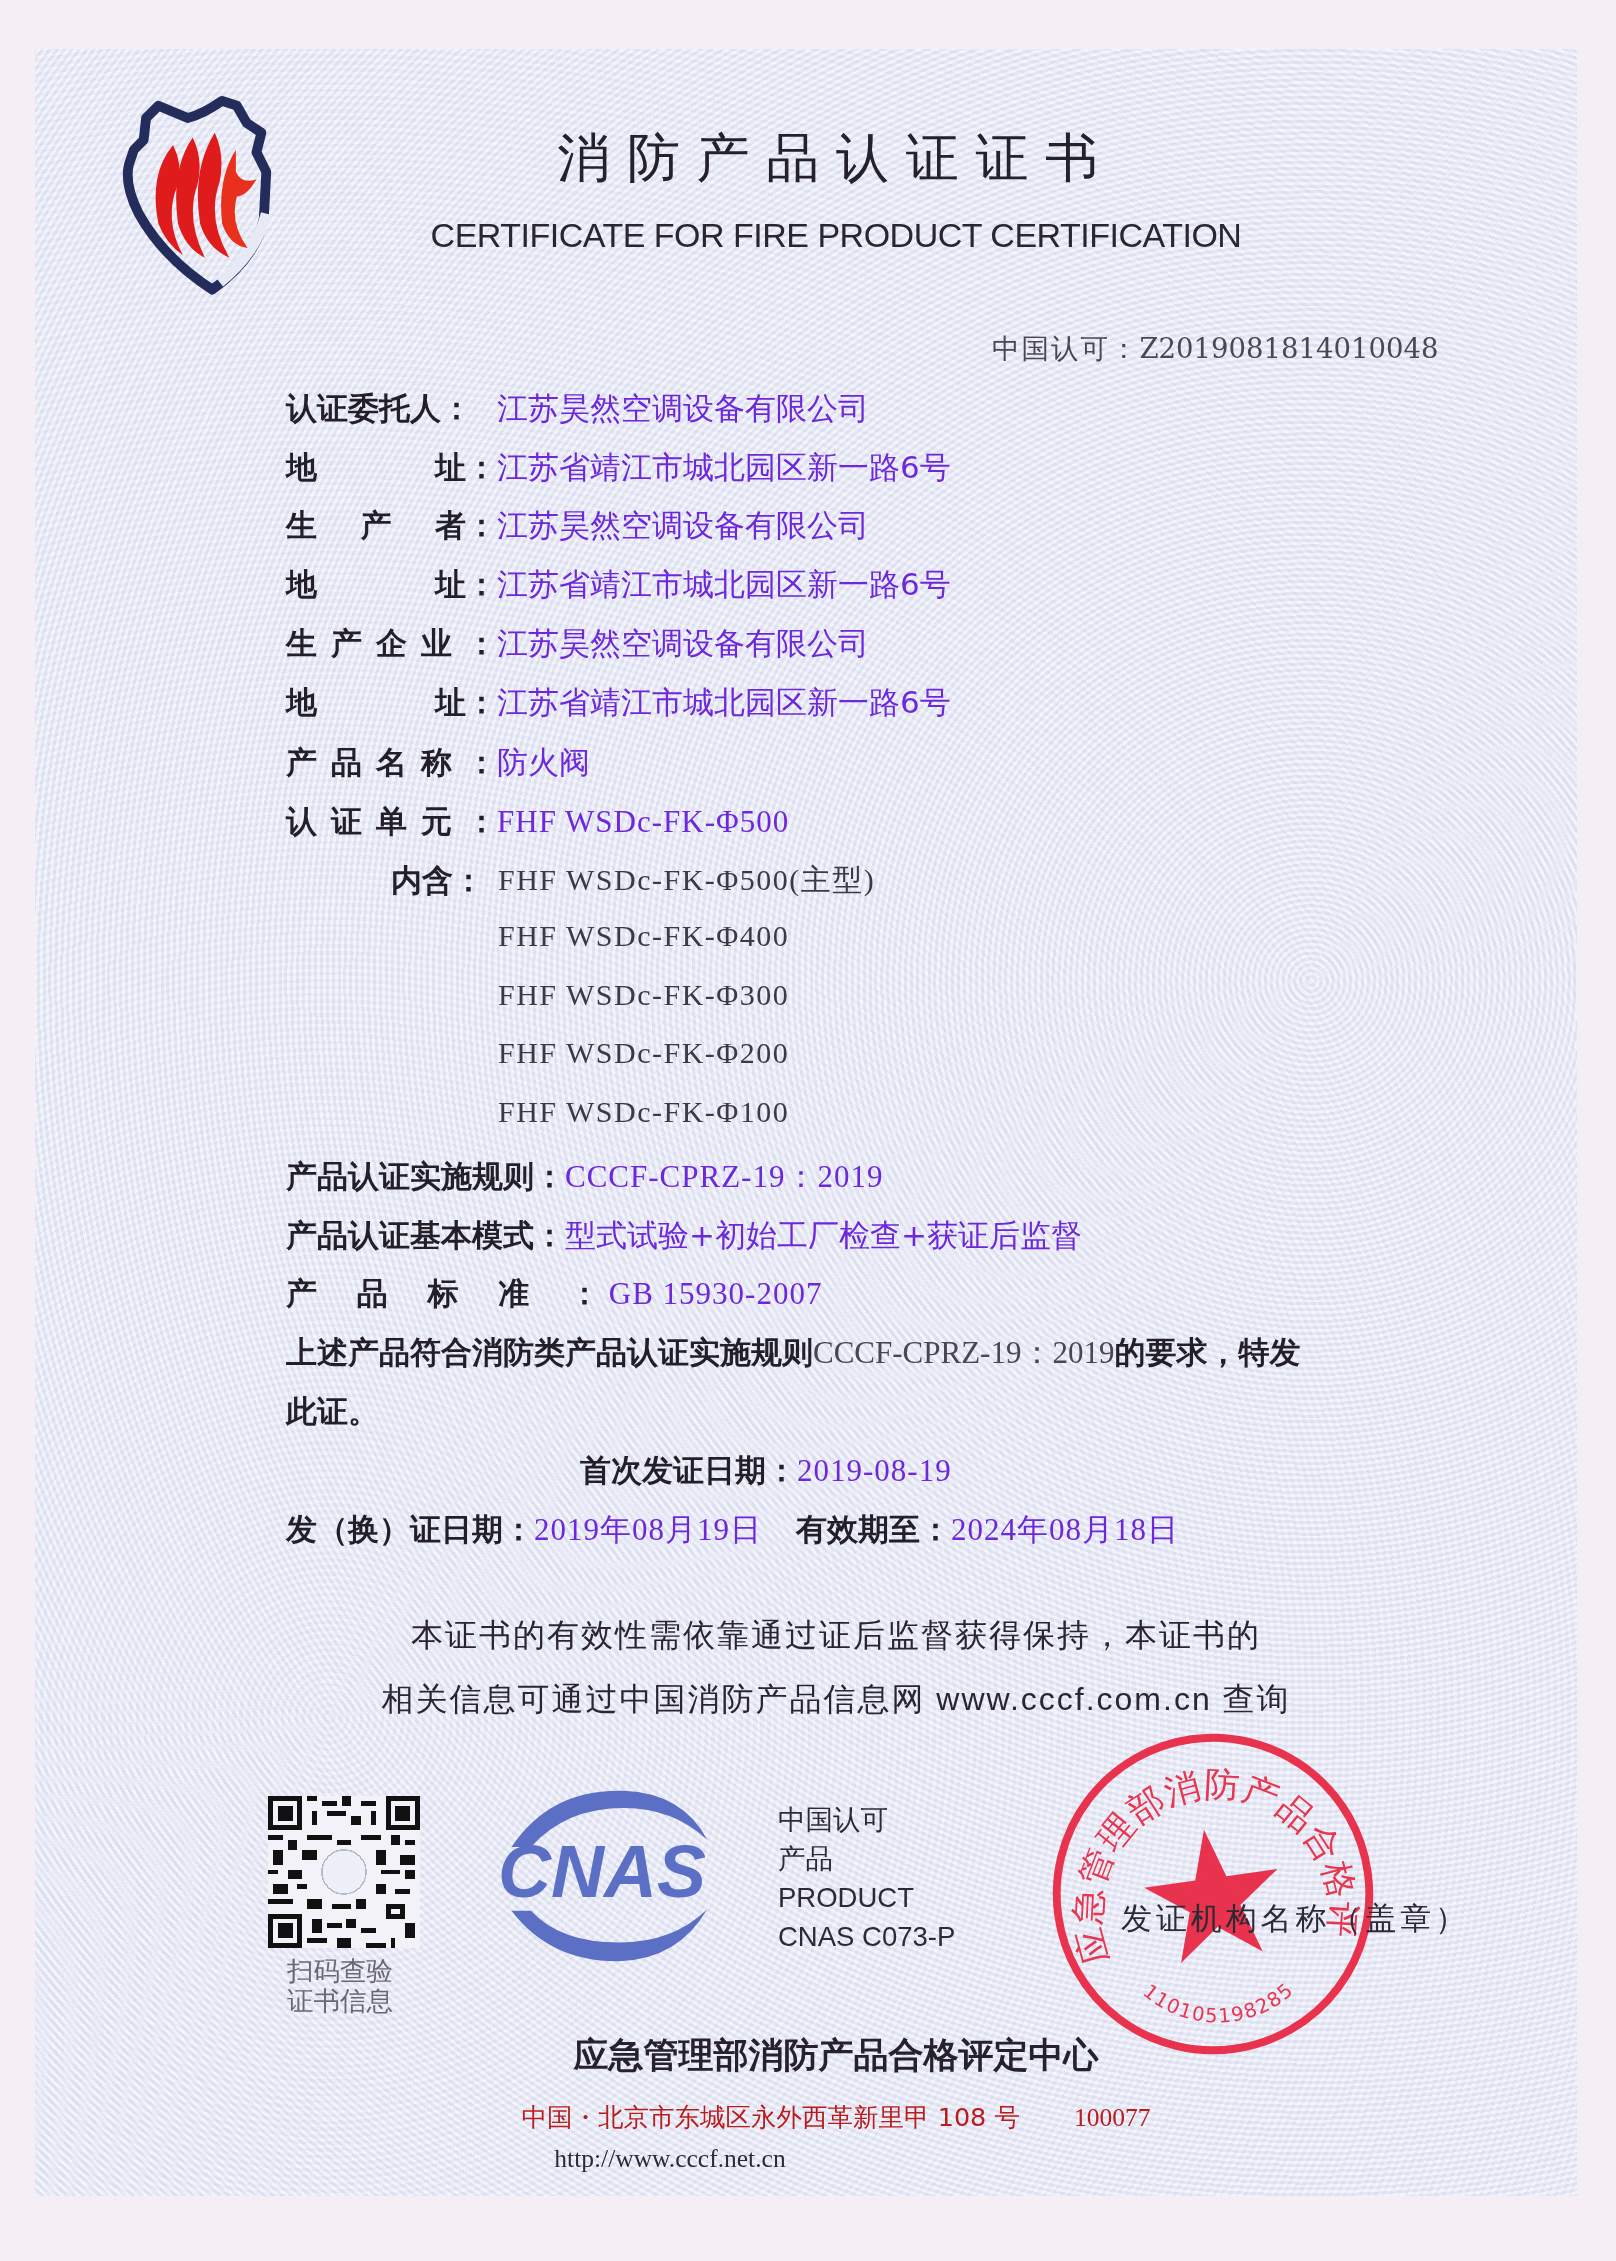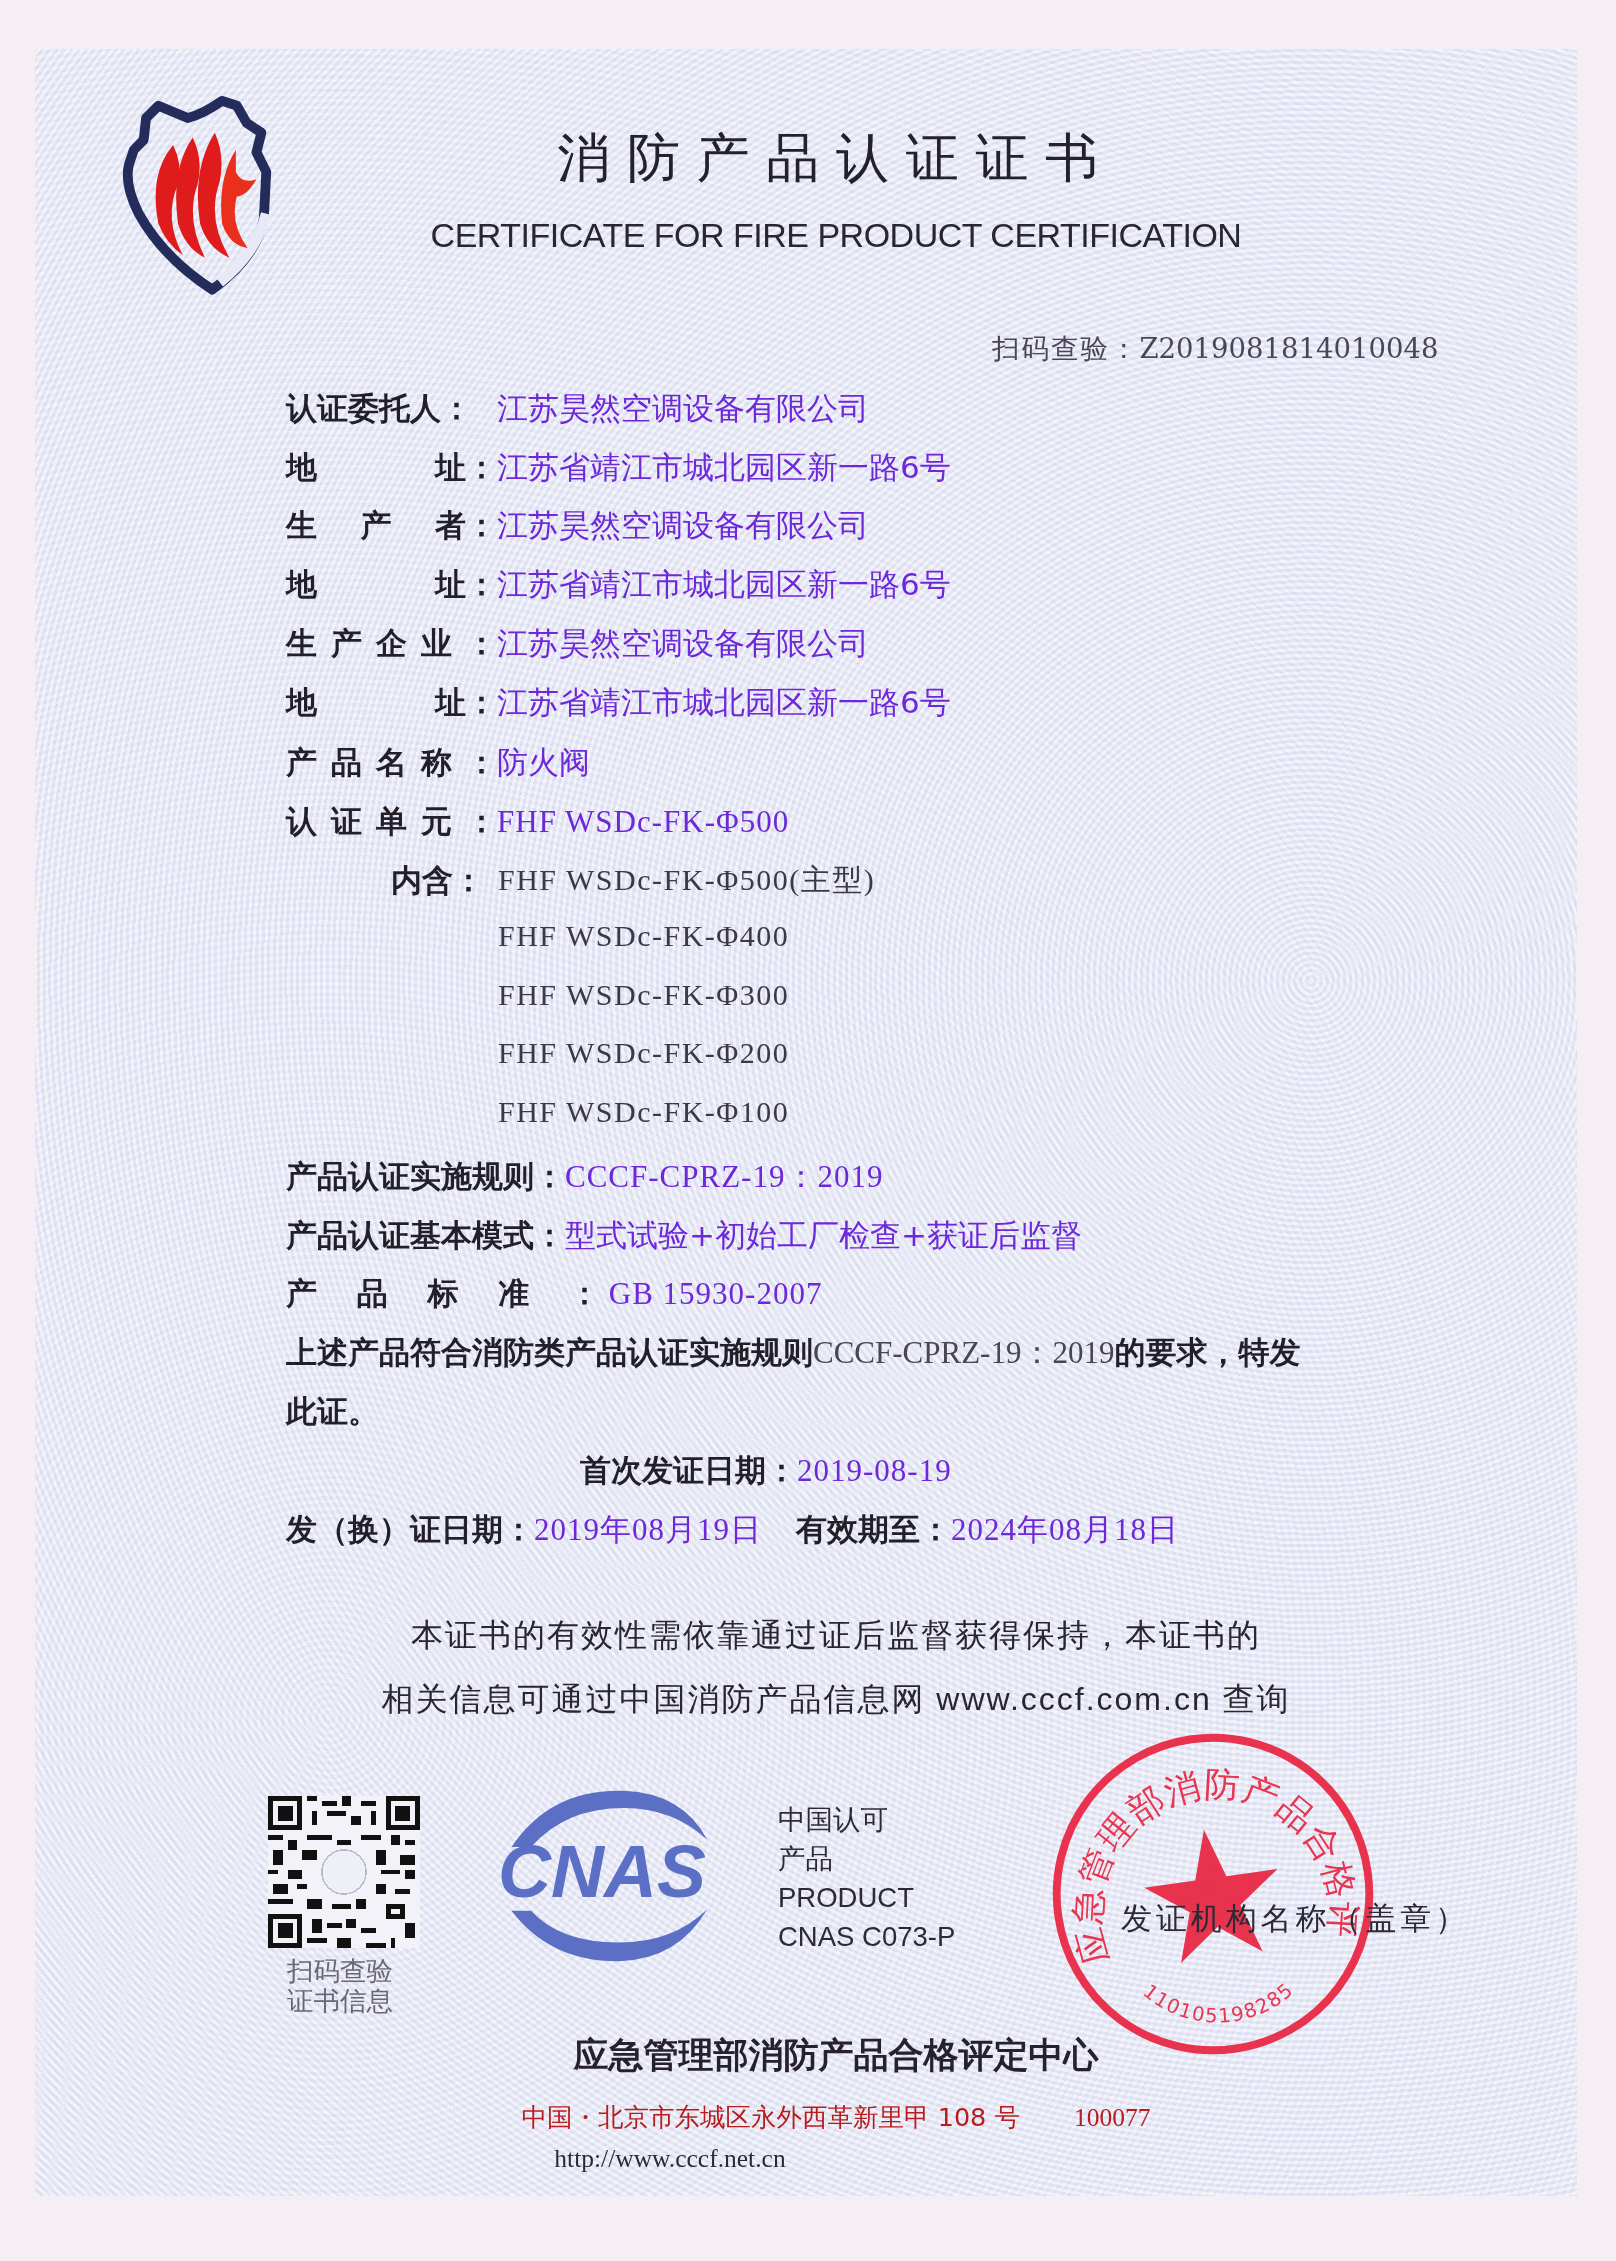--- a/index.html
+++ b/index.html
@@ -64,21 +64,21 @@
     <path d="M150 95 Q105 160 120 270 Q135 320 175 340 Q135 260 160 190 Q172 140 150 95 Z" fill="#e01b1b"></path>
     <path d="M195 85 Q148 160 165 270 Q180 320 225 340 Q178 260 205 185 Q216 130 195 85 Z" fill="#e01b1b"></path>
     <path d="M238 120 Q200 180 210 270 Q225 315 262 320 Q225 270 240 215 Q260 215 280 180 Q250 190 238 165 Z" fill="#e8301c"></path>
   </svg>
 </div>
 
 <div class="abs title-cn">消防产品认证证书</div>
 <div class="abs title-en">CERTIFICATE FOR FIRE PRODUCT CERTIFICATION</div>
 
 <div class="abs certno">
-  <span class="lbl">扫码查验：</span><span>Z2019081814010048</span>
+  <span class="lbl">中国认可：</span><span>Z2019081814010048</span>
 </div>
 
 <div class="abs field" style="top:388px;">
   <span class="lbl" style="width:211px;">认证委托人：</span>
   <span class="val">江苏昊然空调设备有限公司</span>
 </div>
 
 <div class="abs field" style="top:447px;">
   <span class="lbl lbl-wide">
     <span>地</span>

